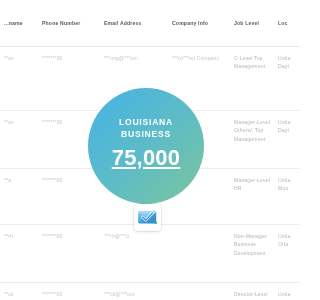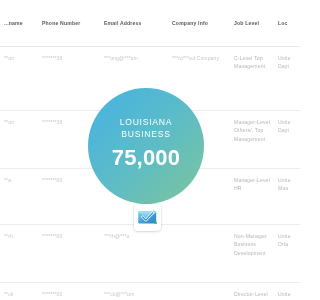--- a/index.html
+++ b/index.html
@@ -102,34 +102,35 @@
     flex-direction: column;
     align-items: center;
     justify-content: center;
     text-align: center;
     box-sizing: border-box;
     padding: 0 8px;
   }
 
   .badge-region {
     font-size: 8.6px;
-    font-weight: 400;
+    font-weight: 700;
     letter-spacing: 0.75px;
     line-height: 1.32;
     color: #ffffff;
     text-transform: uppercase;
   }
 
   .badge-count {
     font-size: 22px;
     font-weight: 700;
     letter-spacing: 0.2px;
     line-height: 1.2;
     color: #ffffff;
     margin: 5px 0 3px 0;
+    text-decoration: underline;
   }
 
   .badge-caption {
     font-size: 8.4px;
     font-weight: 700;
     letter-spacing: 0.7px;
     line-height: 1.2;
     color: #ffffff;
     text-transform: uppercase;
   }

